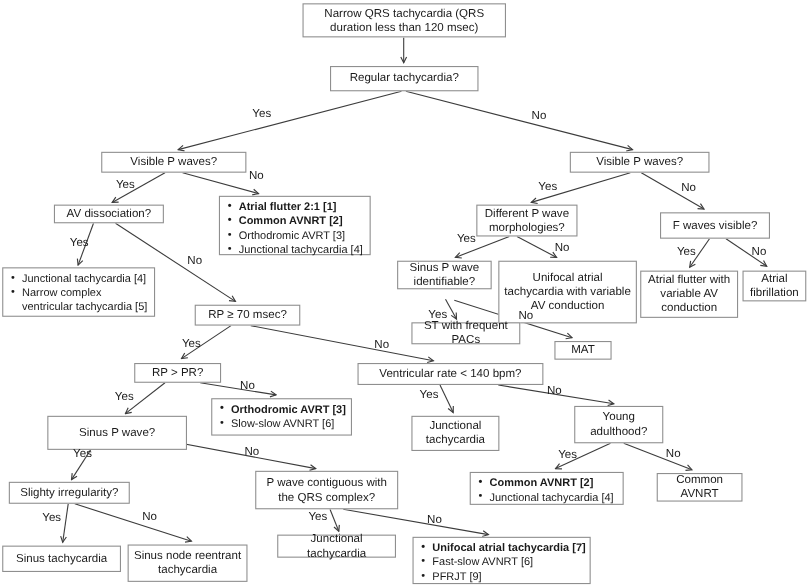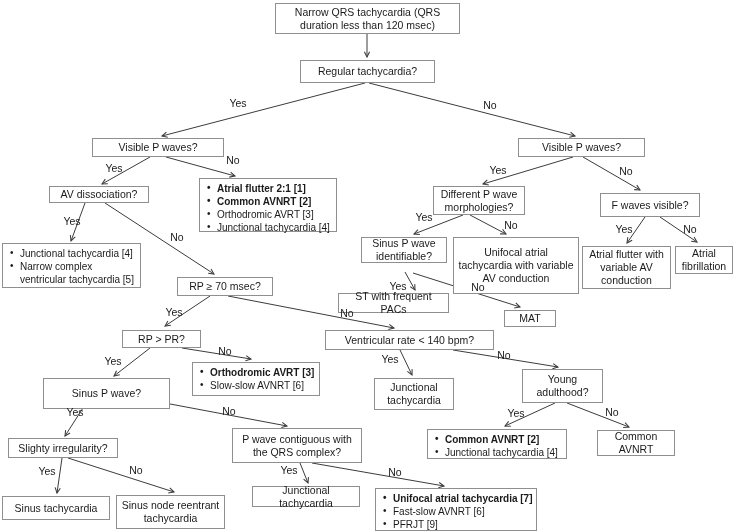--- a/index.html
+++ b/index.html
@@ -173,21 +173,21 @@
     </div>
   <div class="node" style="left:600px;top:193px;width:100px;height:24px">
       <span>F waves visible?</span>
     </div>
   <div class="node" style="left:361px;top:237px;width:86px;height:26px">
       <span>Sinus P wave identifiable?</span>
     </div>
   <div class="node" style="left:453px;top:237px;width:126px;height:57px">
       <span>Unifocal atrial tachycardia with variable AV conduction</span>
     </div>
-  <div class="node" style="left:338px;top:293px;width:111px;height:20px">
+  <div class="node" style="left:374px;top:293px;width:99px;height:20px">
       <span>ST with frequent PACs</span>
     </div>
   <div class="node" style="left:504px;top:310px;width:52px;height:17px">
       <span>MAT</span>
     </div>
   <div class="node" style="left:582px;top:246px;width:89px;height:43px">
       <span>Atrial flutter with variable AV conduction</span>
     </div>
   <div class="node" style="left:675px;top:246px;width:58px;height:28px">
       <span>Atrial fibrillation</span>

